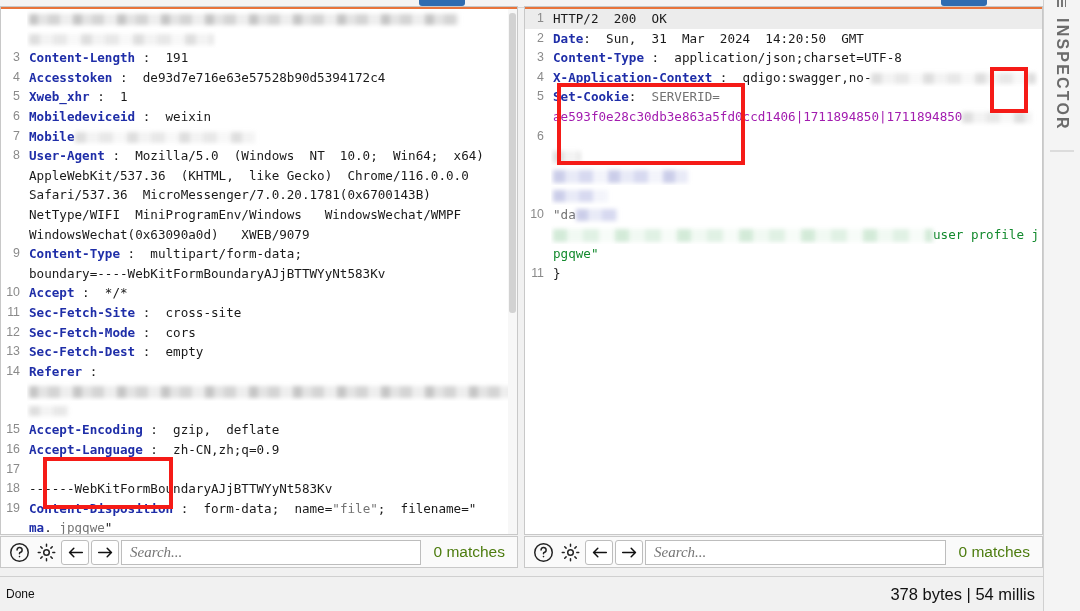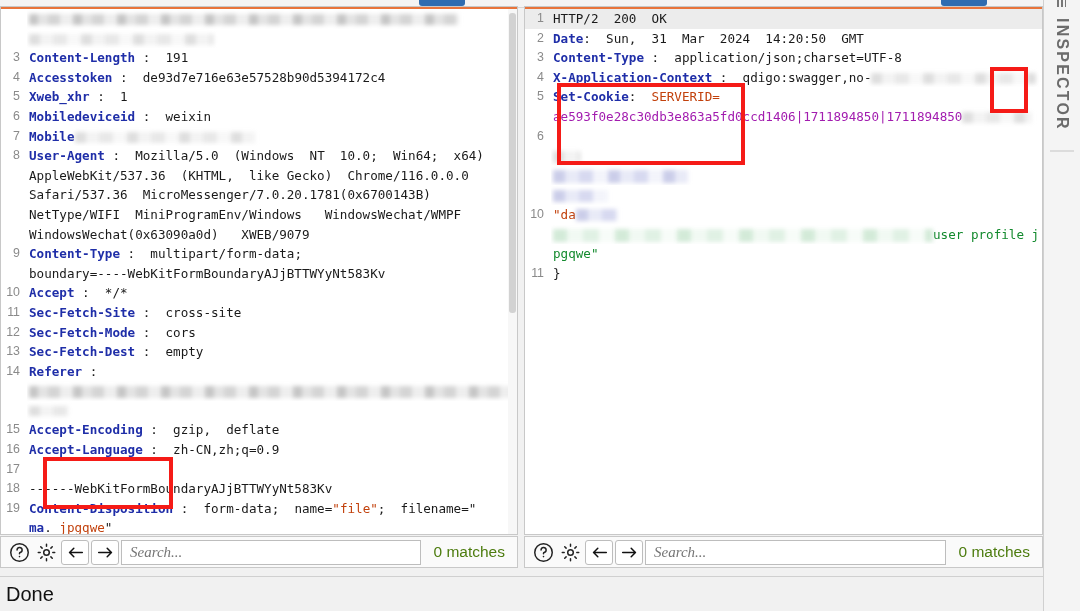--- a/index.html
+++ b/index.html
@@ -62,21 +62,21 @@
   .ln {
     width: 26px; min-width: 26px; text-align: right;
     color: #8a8a8a; padding-right: 7px;
     font-family: "Liberation Sans", sans-serif;
     font-size: 12.4px; line-height: 19.6px;
     user-select: none;
   }
   .txt { flex: 1; padding-left: 2px; overflow: hidden; }
   .k   { color: #1f2ea8; font-weight: 600; }   
   .v   { color: #1a1a1a; }                      
-  .s   { color: #c2410c; }                      
+  .s   { color: #737373; }                      
   .r   { color: #a21caf; }                      
   .g   { color: #138a2e; }
 
   
   .blur {
     display: inline-block;
     vertical-align: middle;
     background:
       repeating-linear-gradient(90deg,
         rgba(150,150,150,.55) 0px, rgba(150,150,150,.55) 9px,
@@ -176,21 +176,21 @@
   .statusbar {
     position: absolute; left: 0; top: 576px;
     width: 1043px; height: 35px;
     background: #f1f1f1;
     border-top: 1px solid #d0d0d0;
     display: flex; align-items: center;
     justify-content: space-between;
     padding: 0 8px 0 6px;
     font-size: 16px; color: #111;
   }
-  .status-left  { font-size: 20px; }
+  .status-left  { font-size: 12px; }
   .status-right { font-size: 16.5px; }
 
   
   .inspector-rail {
     position: absolute; right: 0; top: 0;
     width: 37px; height: 611px;
     background: #f4f4f4;
     border-left: 1px solid #d0d0d0;
   }
   .inspector-label {
@@ -299,20 +299,21 @@
       <svg width="17" height="15" viewBox="0 0 20 16" fill="none" stroke="#111" stroke-width="1.8" stroke-linecap="round" stroke-linejoin="round">
         <path d="M2 8h15M12 3l5 5-5 5"></path>
       </svg>
     </div>
     <input class="search-input" type="text" placeholder="Search..." value="" style="">
     <div class="matches">0 matches</div>
   </div>
 
   <div class="statusbar">
     <div class="status-left">Done</div>
+    <div class="status-right">378 bytes | 54 millis</div>
   </div>
 
   <div class="inspector-rail">
     <div class="rail-dots"></div>
     <div class="rail-tickmark" style="top:150px;"></div>
     <div class="inspector-label">INSPECTOR</div>
   </div>
 
 </div>
 

